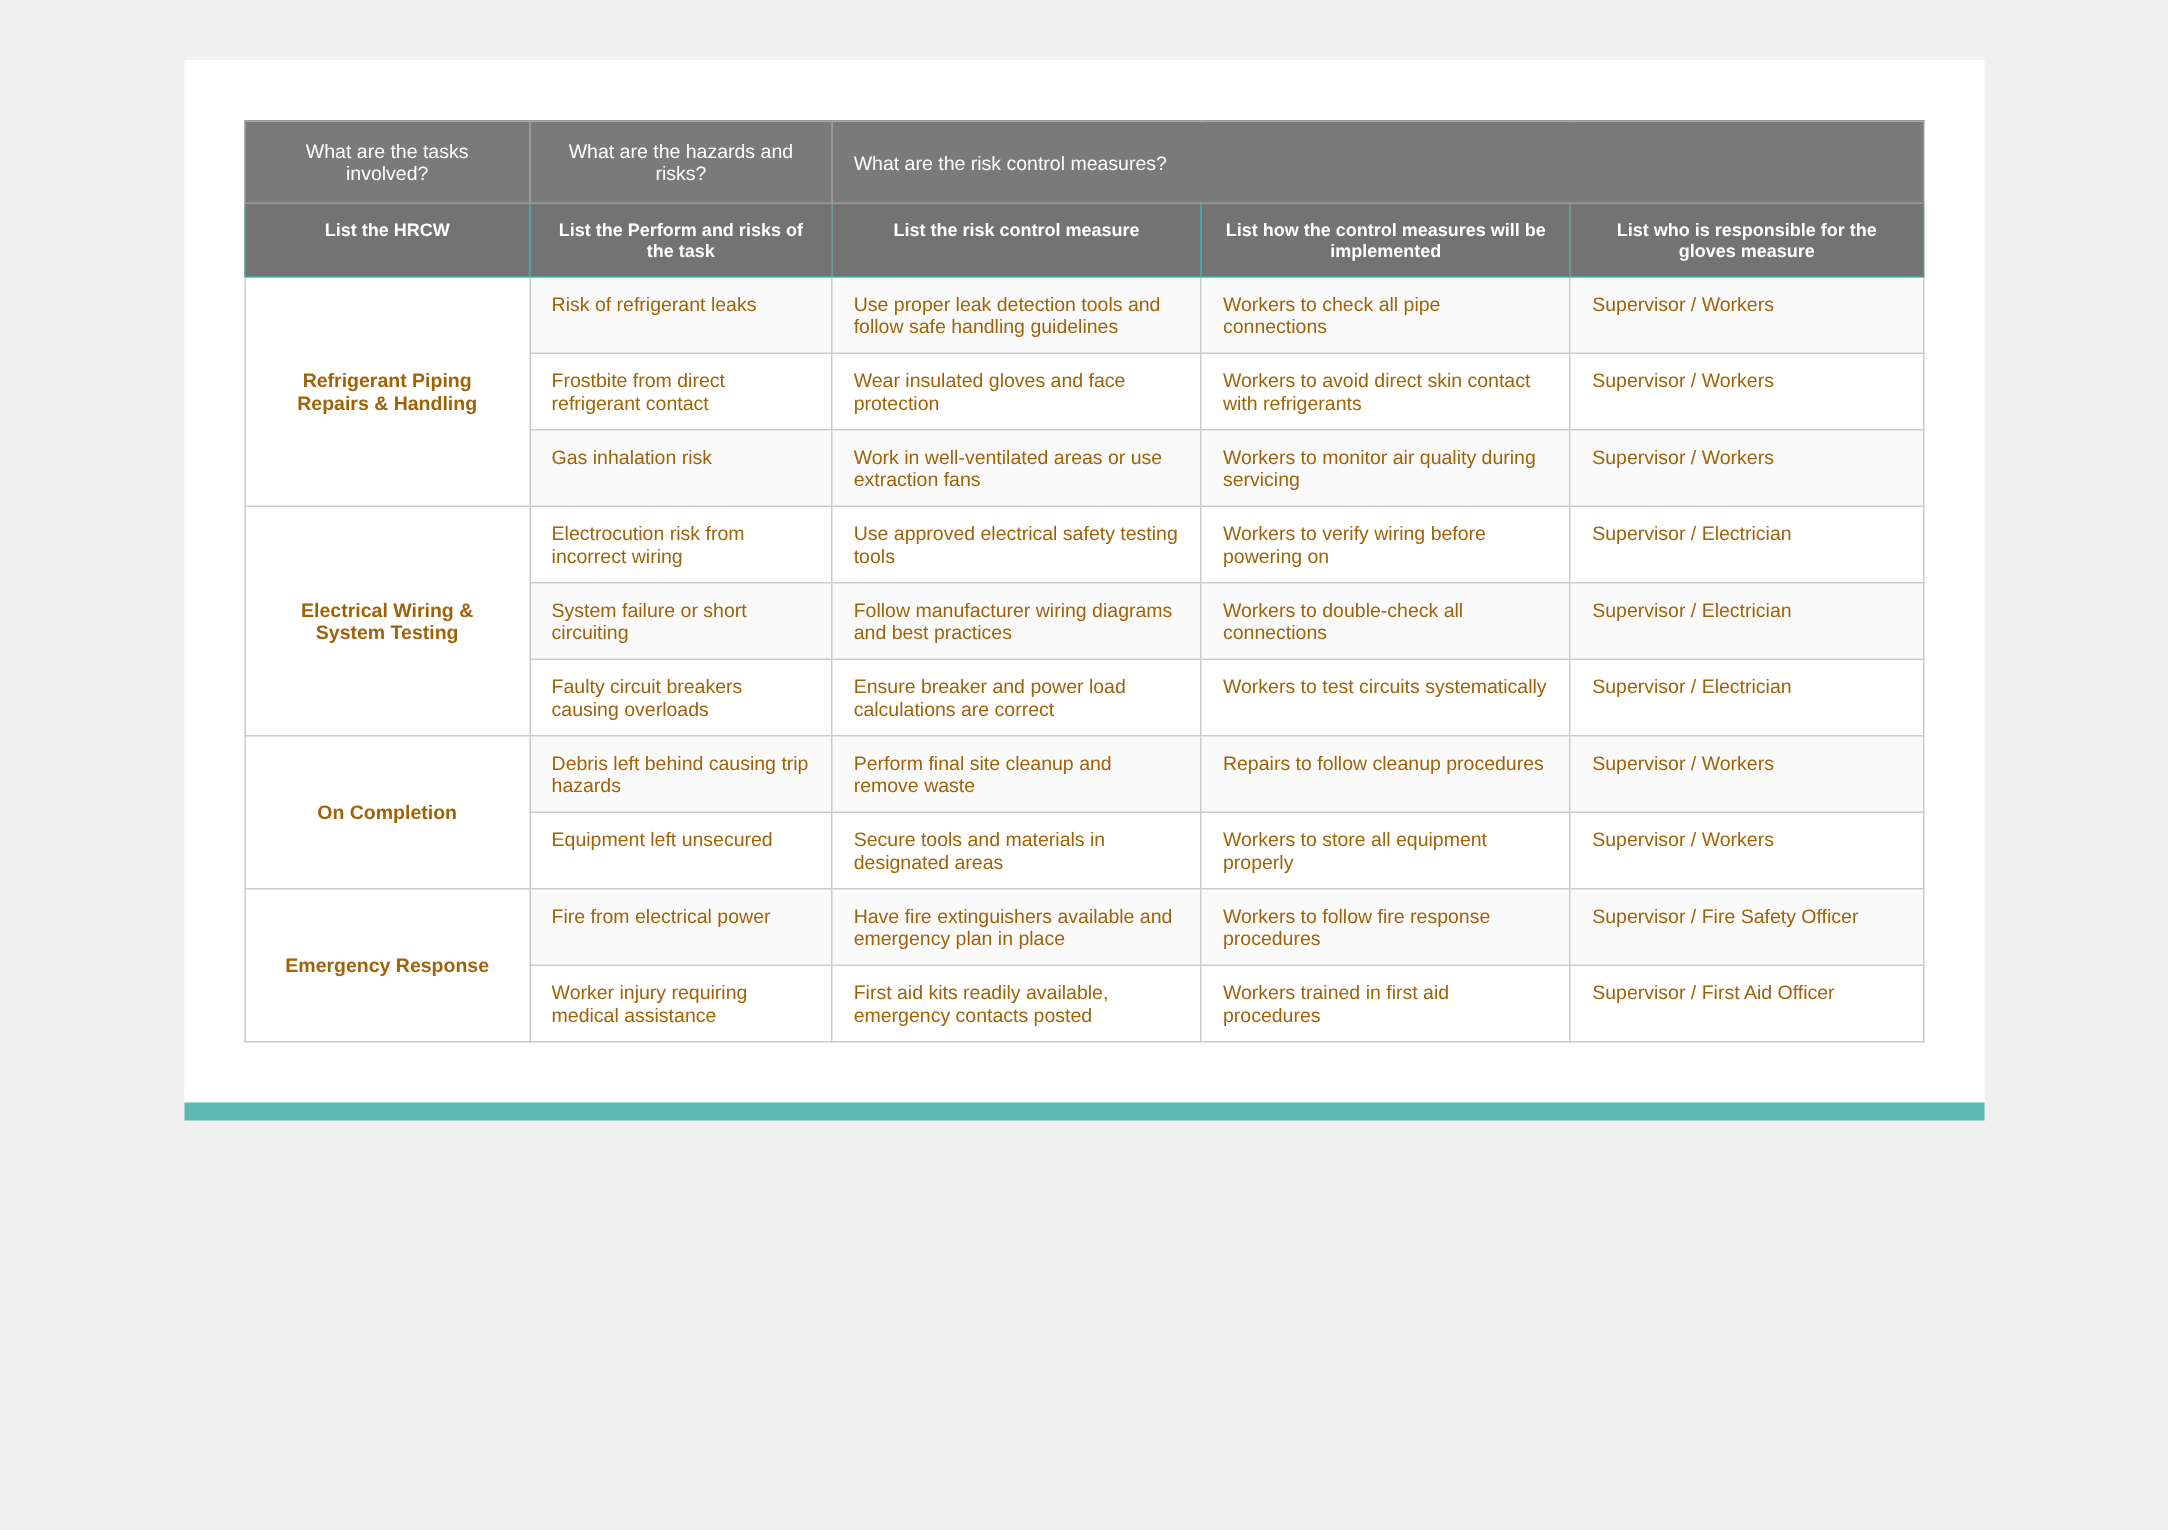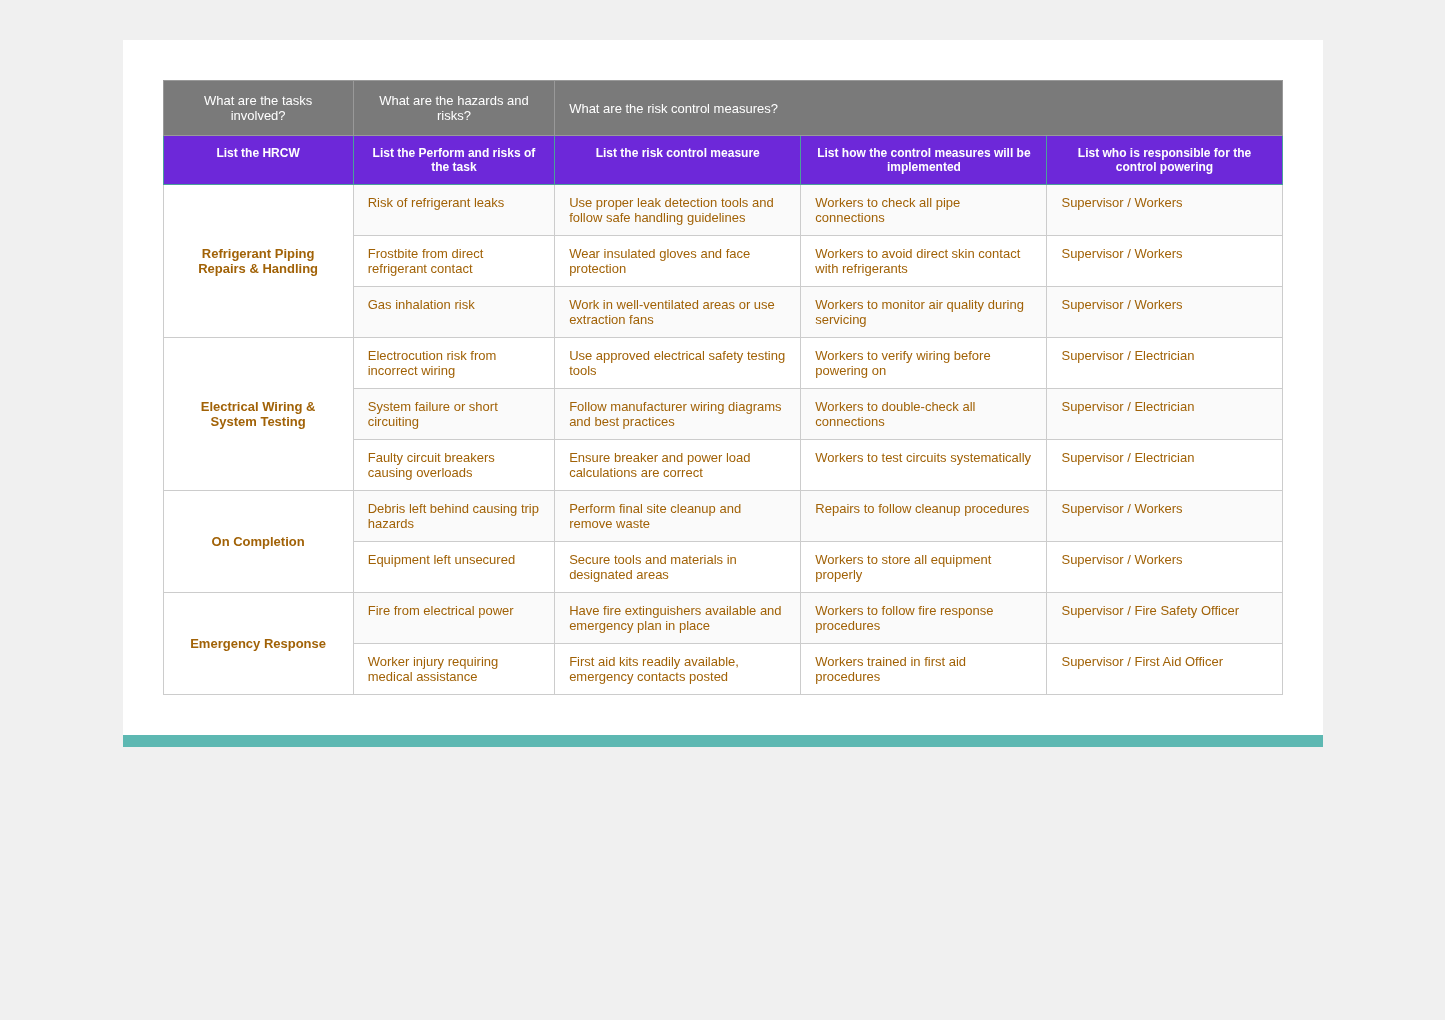--- a/index.html
+++ b/index.html
@@ -30,21 +30,21 @@
       font-weight: normal;
       padding: 12px 14px;
       border: 1px solid #999;
       vertical-align: middle;
     }
     .header-row-1 th.span-col {
       text-align: left;
     }
     
     .header-row-2 th {
-      background-color: #6d28d9;
+      background-color: #737373;
       color: #ffffff;
       font-size: 12px;
       font-weight: bold;
       padding: 10px 12px;
       border: 1px solid #4aa09a;
       vertical-align: top;
     }
     
     .data-row td {
       border: 1px solid #ccc;
@@ -101,21 +101,21 @@
         <tr class="header-row-1">
           <th>What are the tasks involved?</th>
           <th>What are the hazards and risks?</th>
           <th colspan="3" class="span-col">What are the risk control measures?</th>
         </tr>
         <tr class="header-row-2">
           <th>List the HRCW</th>
           <th>List the Perform and risks of the task</th>
           <th>List the risk control measure</th>
           <th>List how the control measures will be implemented</th>
-          <th>List who is responsible for the control powering</th>
+          <th>List who is responsible for the gloves measure</th>
         </tr>
       </thead>
       <tbody id="table-body">
       <tr class="data-row">
             <td class="task-cell" rowspan="3">Refrigerant Piping<br>Repairs &amp; Handling</td>
             <td>Risk of refrigerant leaks</td>
             <td>Use proper leak detection tools and follow safe handling guidelines</td>
             <td>Workers to check all pipe connections</td>
             <td>Supervisor / Workers</td>
           </tr>

